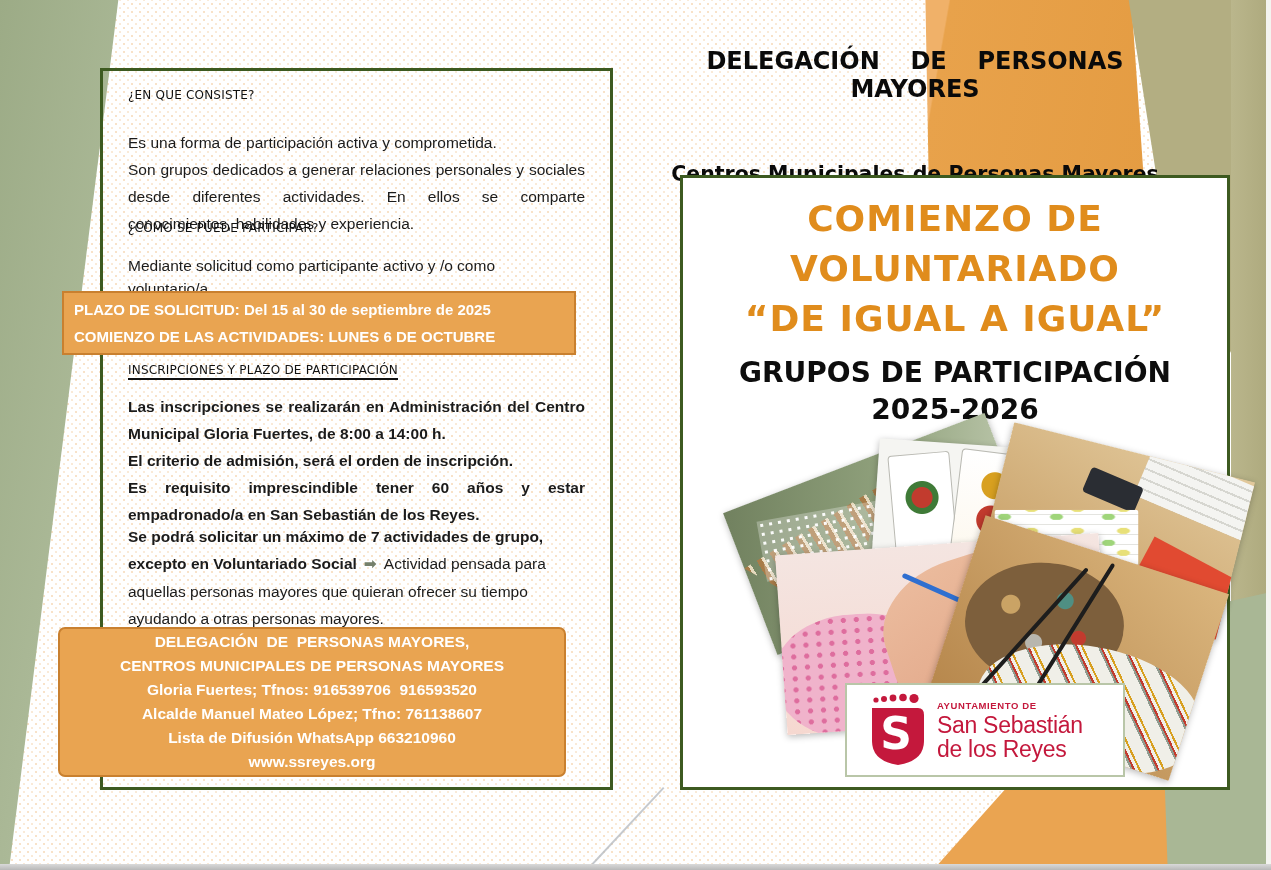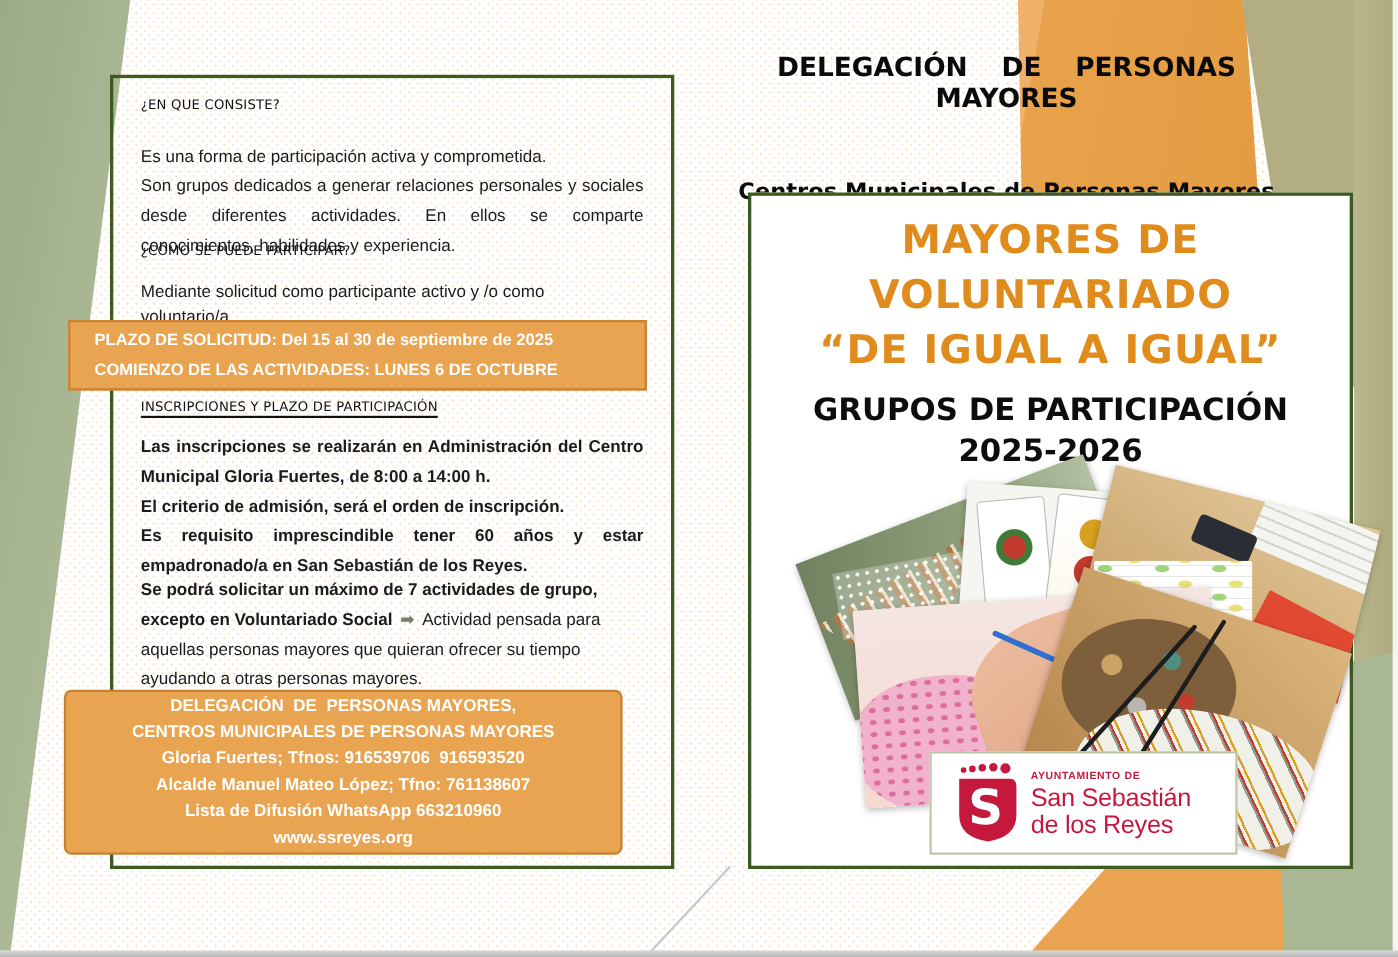--- a/index.html
+++ b/index.html
@@ -44,21 +44,21 @@
   .lp{position:absolute;z-index:2;}
   .lp-h{font-family:"DejaVu Sans",sans-serif;font-weight:normal;font-size:12px;
     letter-spacing:.2px;color:#111;}
   .lp-h1{left:128px;top:88px;}
   .lp-p1{left:128px;top:129px;width:457px;font-size:15.5px;line-height:27px;}
   .lp-p1 .just{text-align:justify;}
   .lp-h2{left:128px;top:221px;}
   .lp-p2{left:128px;top:254px;width:450px;font-size:15.5px;line-height:23px;}
   .obox{position:absolute;z-index:3;background:#e9a451;border:2px solid #c9802f;
     color:#fff;font-weight:bold;}
-  .obox1{left:62px;top:291px;width:500px;height:60px;padding-left:22px;
+  .obox1{left:62px;top:291px;width:500px;height:60px;padding-left:10px;
     display:flex;flex-direction:column;justify-content:center;gap:10px;font-size:15px;
     white-space:pre-wrap;}
   .lp-h3{left:128px;top:363px;text-decoration:underline;text-underline-offset:4px;
     text-decoration-thickness:2px;}
   .lp-p3{left:128px;top:393px;width:457px;font-size:15.5px;line-height:27px;font-weight:bold;}
   .lp-p3 .just,.lp-p4 .just{text-align:justify;}
   .lp-p4{left:128px;top:523px;width:457px;font-size:15.5px;line-height:27px;}
   .lp-p4 b{font-weight:bold;}
   .arrow{color:#75806b;font-weight:bold;padding:0 7px;font-family:"DejaVu Sans",sans-serif;}
   .obox2{left:58px;top:627px;width:504px;height:146px;display:flex;flex-direction:column;
@@ -206,21 +206,21 @@
     <div class="r-title">DELEGACIÓN  DE  PERSONAS MAYORES</div>
     <div class="r-sub">
       <div>Centros Municipales de Personas Mayores</div>
       <div>Gloria Fuertes  y Manuel Mateo López</div>
     </div>
   </div>
 
   <div class="right-box">
 
     <div class="rb-title">
-      <div>MAYORES DE</div>
+      <div>COMIENZO DE</div>
       <div>VOLUNTARIADO</div>
       <div>“DE IGUAL A IGUAL”</div>
     </div>
 
     <div class="rb-sub">
       <div>GRUPOS DE PARTICIPACIÓN</div>
       <div>2025-2026</div>
     </div>
 
     <div class="photo ph-lace">

